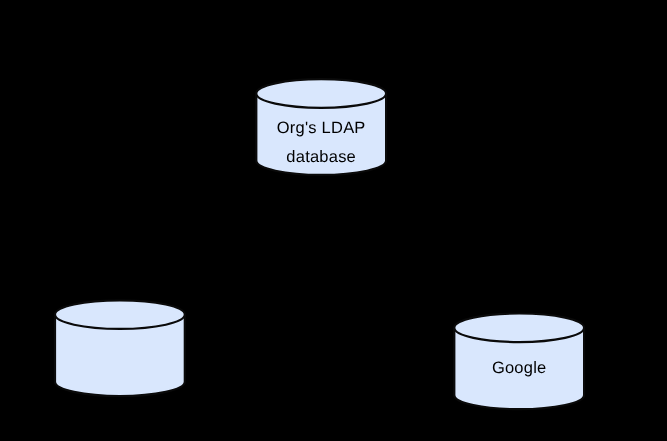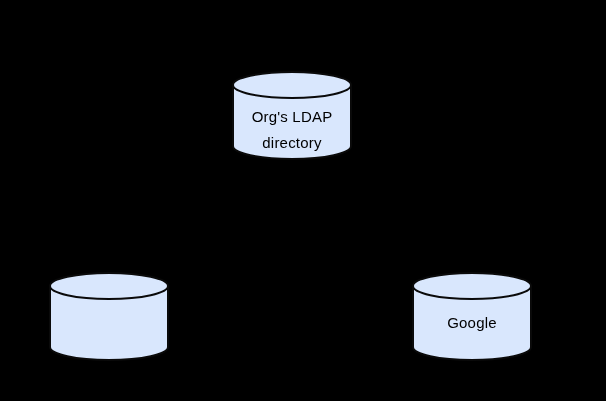--- a/index.html
+++ b/index.html
@@ -44,32 +44,32 @@
 
 <div class="stage">
 
   <div class="node" style="left:231px; top:71px;">
     <svg width="122" height="90" viewBox="0 0 122 90" aria-hidden="true">
       <path class="cyl-fill cyl-stroke" d="M2,14 L2,75 A59,13 0 0 0 120,75 L120,14"></path>
       <ellipse class="cyl-fill cyl-stroke" cx="61" cy="14" rx="59" ry="13"></ellipse>
     </svg>
     <div class="node-label" style="top:33px;">
       <div>Org's LDAP</div>
-      <div>directory</div>
+      <div>database</div>
     </div>
   </div>
 
   <div class="node" style="left:48px; top:272px;">
     <svg width="122" height="90" viewBox="0 0 122 90" aria-hidden="true">
       <path class="cyl-fill cyl-stroke" d="M2,14 L2,75 A59,13 0 0 0 120,75 L120,14"></path>
       <ellipse class="cyl-fill cyl-stroke" cx="61" cy="14" rx="59" ry="13"></ellipse>
     </svg>
   </div>
 
-  <div class="node" style="left:411px; top:272px;text-decoration:underline;">
+  <div class="node" style="left:411px; top:284px;text-decoration:underline;">
     <svg width="122" height="90" viewBox="0 0 122 90" aria-hidden="true">
       <path class="cyl-fill cyl-stroke" d="M2,14 L2,75 A59,13 0 0 0 120,75 L120,14"></path>
       <ellipse class="cyl-fill cyl-stroke" cx="61" cy="14" rx="59" ry="13"></ellipse>
     </svg>
     <div class="node-label" style="top:38px;">
       <div>Google</div>
     </div>
   </div>
 
 </div>

